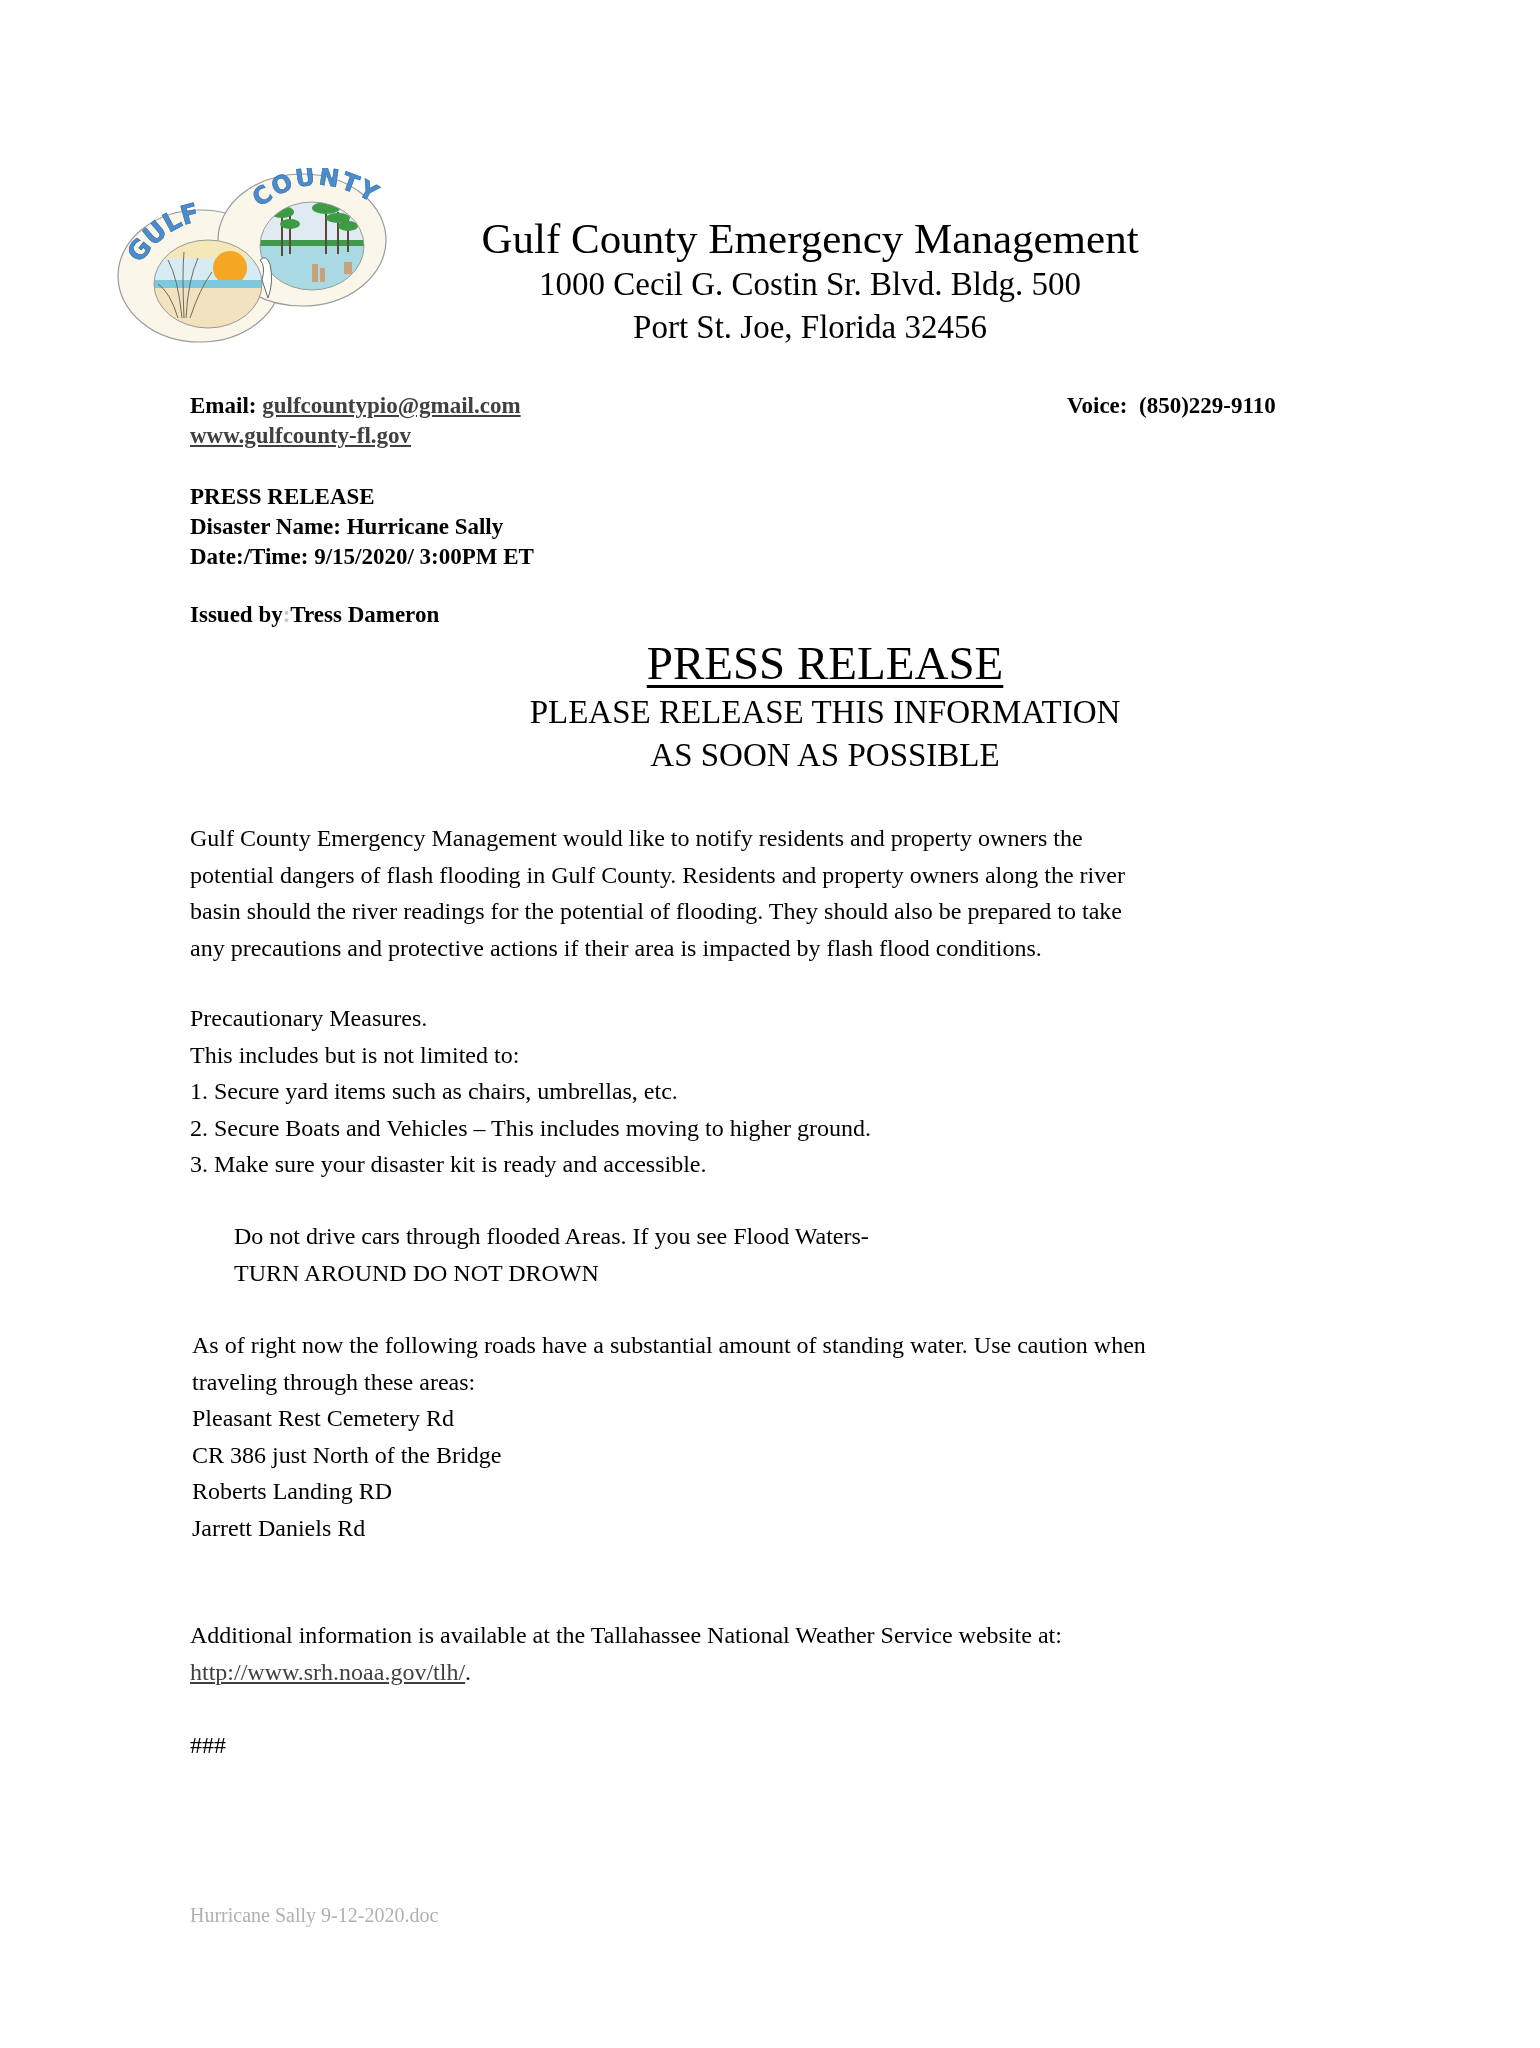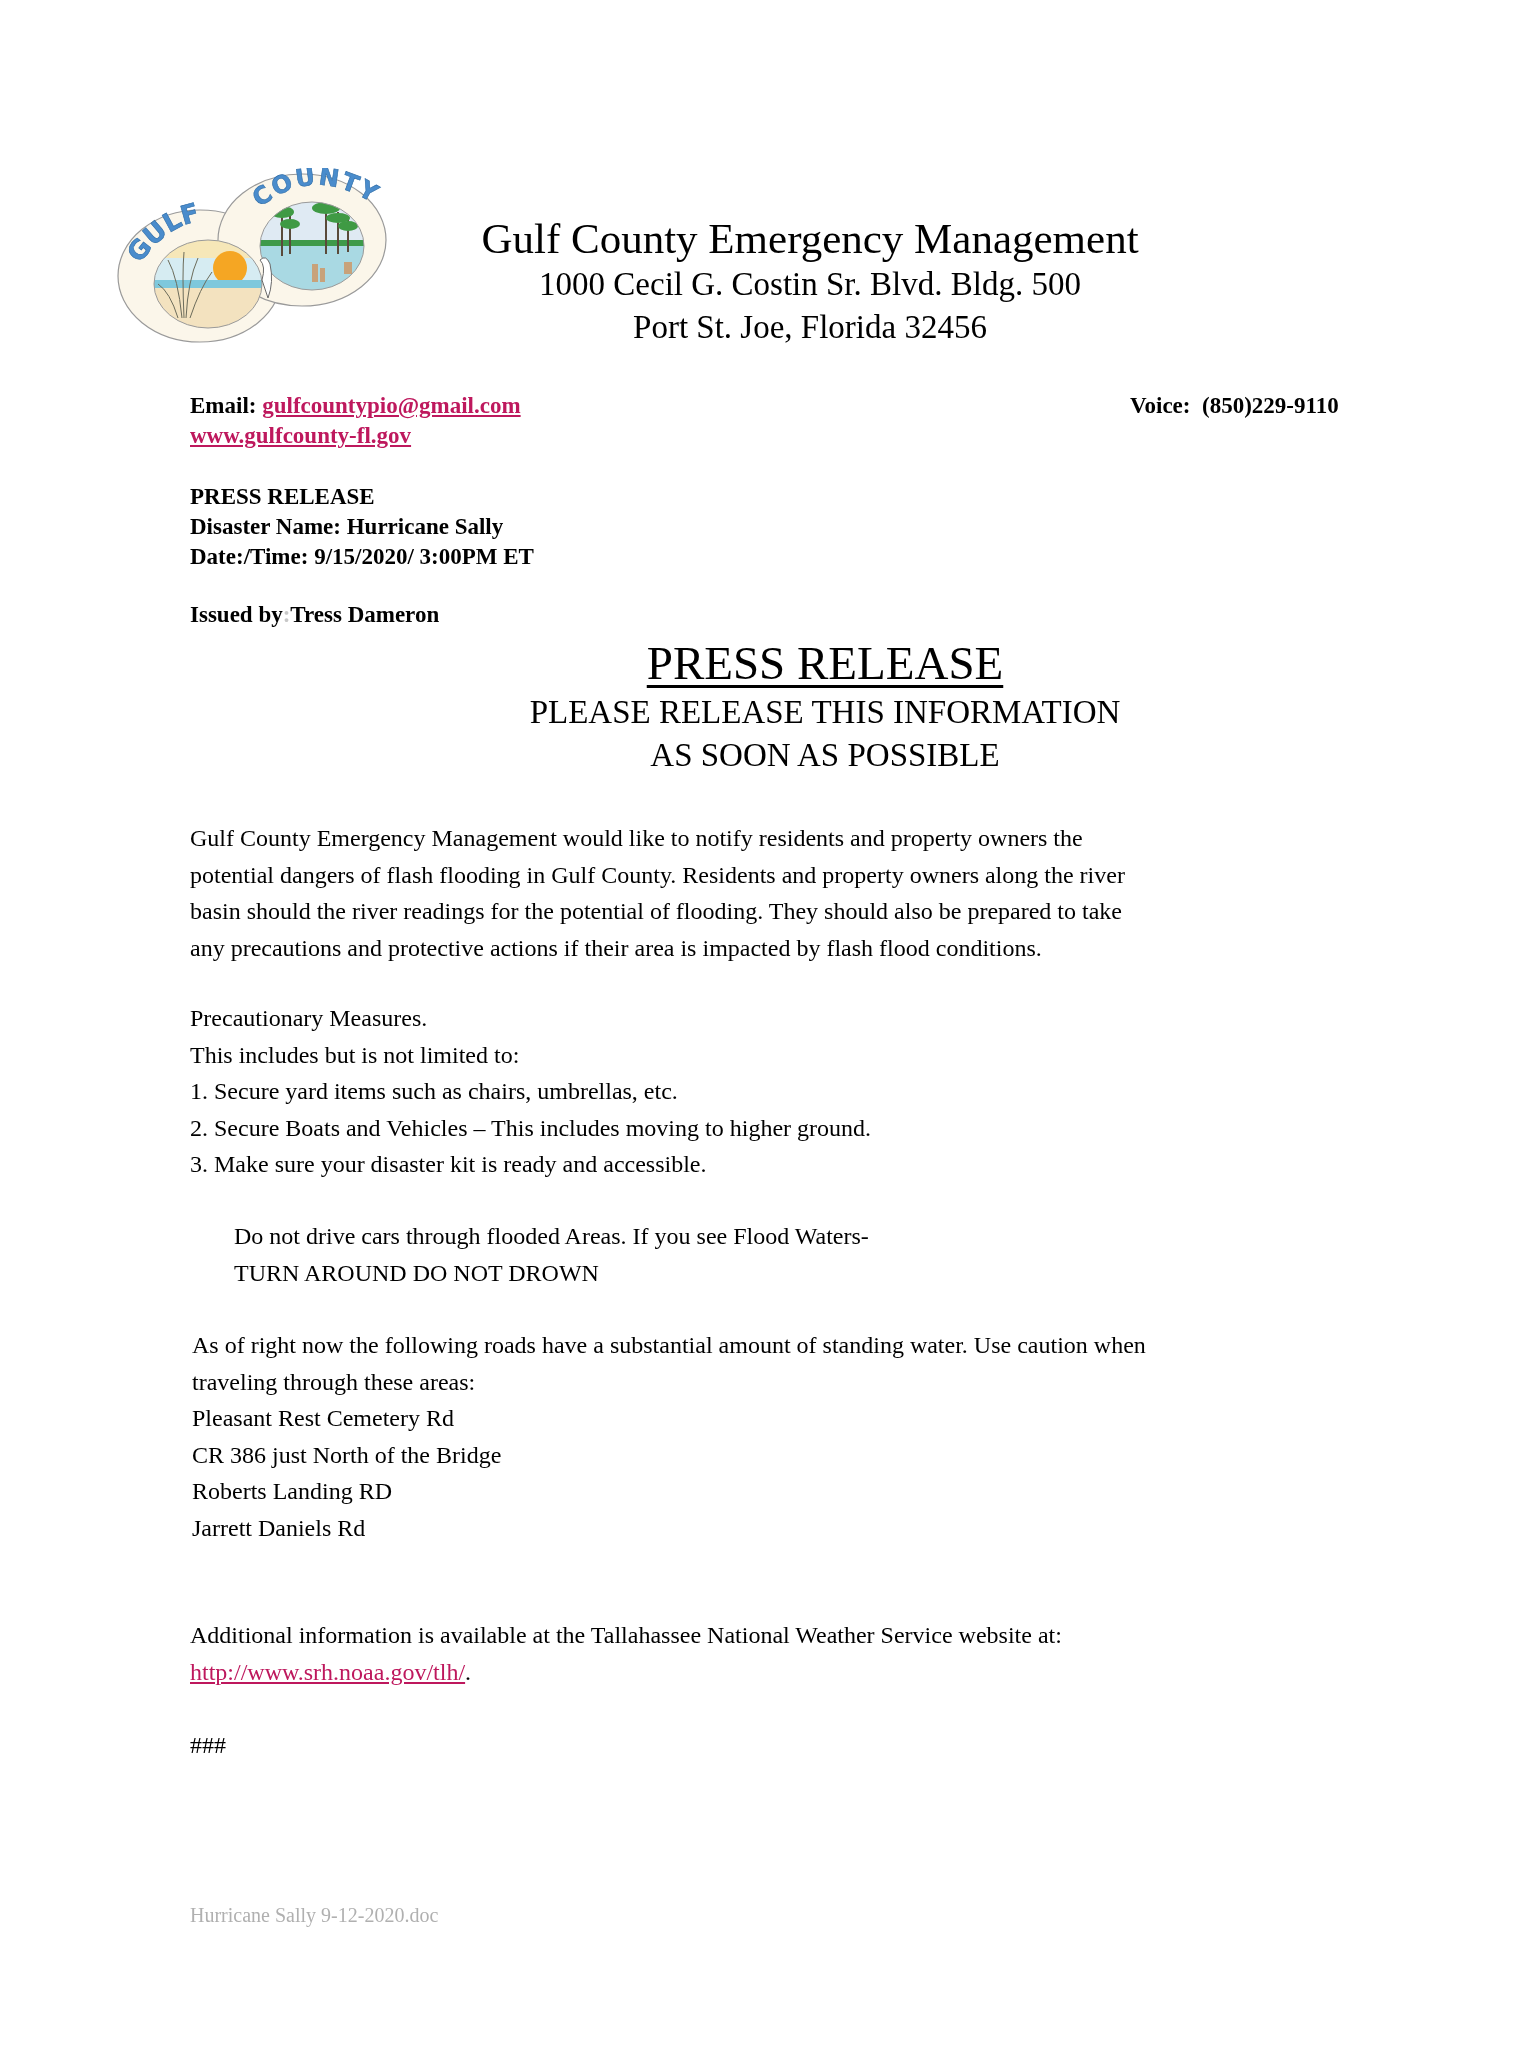--- a/index.html
+++ b/index.html
@@ -5,21 +5,21 @@
   html, body { margin: 0; padding: 0; background: #ffffff; }
   body { width: 1540px; height: 2048px; position: relative; overflow: hidden;
          font-family: "Liberation Serif", "DejaVu Serif", serif; color: #000; }
   .abs { position: absolute; white-space: nowrap; }
   .logo { position: absolute; left: 112px; top: 168px; width: 278px; height: 178px; }
   .hdr { position: absolute; left: 0; width: 1540px; text-align: center; white-space: nowrap; }
   .hdr-title { top: 214px; font-size: 43px; left: 40px; }
   .hdr-addr1 { top: 266px; font-size: 33px; left: 40px; }
   .hdr-addr2 { top: 309px; font-size: 33px; left: 40px; }
   .bold { font-weight: bold; font-size: 23px; }
-  a.link { color: #be185d; text-decoration: underline; }
+  a.link { color: #404040; text-decoration: underline; }
   .center { position: absolute; left: 0; width: 1540px; text-align: center; white-space: nowrap; }
   .pr-title { top: 636px; font-size: 47px; left: 55px; }
   .pr-title span { text-decoration: underline; text-decoration-thickness: 3px; text-underline-offset: 6px; }
   .pr-sub1 { top: 694px; font-size: 33px; left: 55px; }
   .pr-sub2 { top: 737px; font-size: 33px; left: 55px; }
   .body-text { font-size: 24px; line-height: 36.5px; }
   .footer { font-size: 20px; color: #b0b0b0; line-height: 26px; }
 </style>
 </head>
 <body>
@@ -94,21 +94,21 @@
 <div class="hdr hdr-addr1">1000 Cecil G. Costin Sr. Blvd. Bldg. 500</div>
 <div class="hdr hdr-addr2">Port St. Joe, Florida 32456</div>
 
 <div class="abs bold" style="left:190px; top:393px;">
   <span>Email:</span>
   <a class="link" href="#">gulfcountypio@gmail.com</a>
 </div>
 <div class="abs bold" style="left:190px; top:423px;">
   <a class="link" href="#">www.gulfcounty-fl.gov</a>
 </div>
-<div class="abs bold" style="left:1130px; top:393px;">
+<div class="abs bold" style="left:1067px; top:393px;">
   <span>Voice:</span>&nbsp;
   <span>(850)229-9110</span>
 </div>
 
 <div class="abs bold" style="left:190px; top:484px;">PRESS RELEASE</div>
 <div class="abs bold" style="left:190px; top:514px;">
   <span>Disaster Name:</span>
   <span>Hurricane Sally</span>
 </div>
 <div class="abs bold" style="left:190px; top:544px;">

